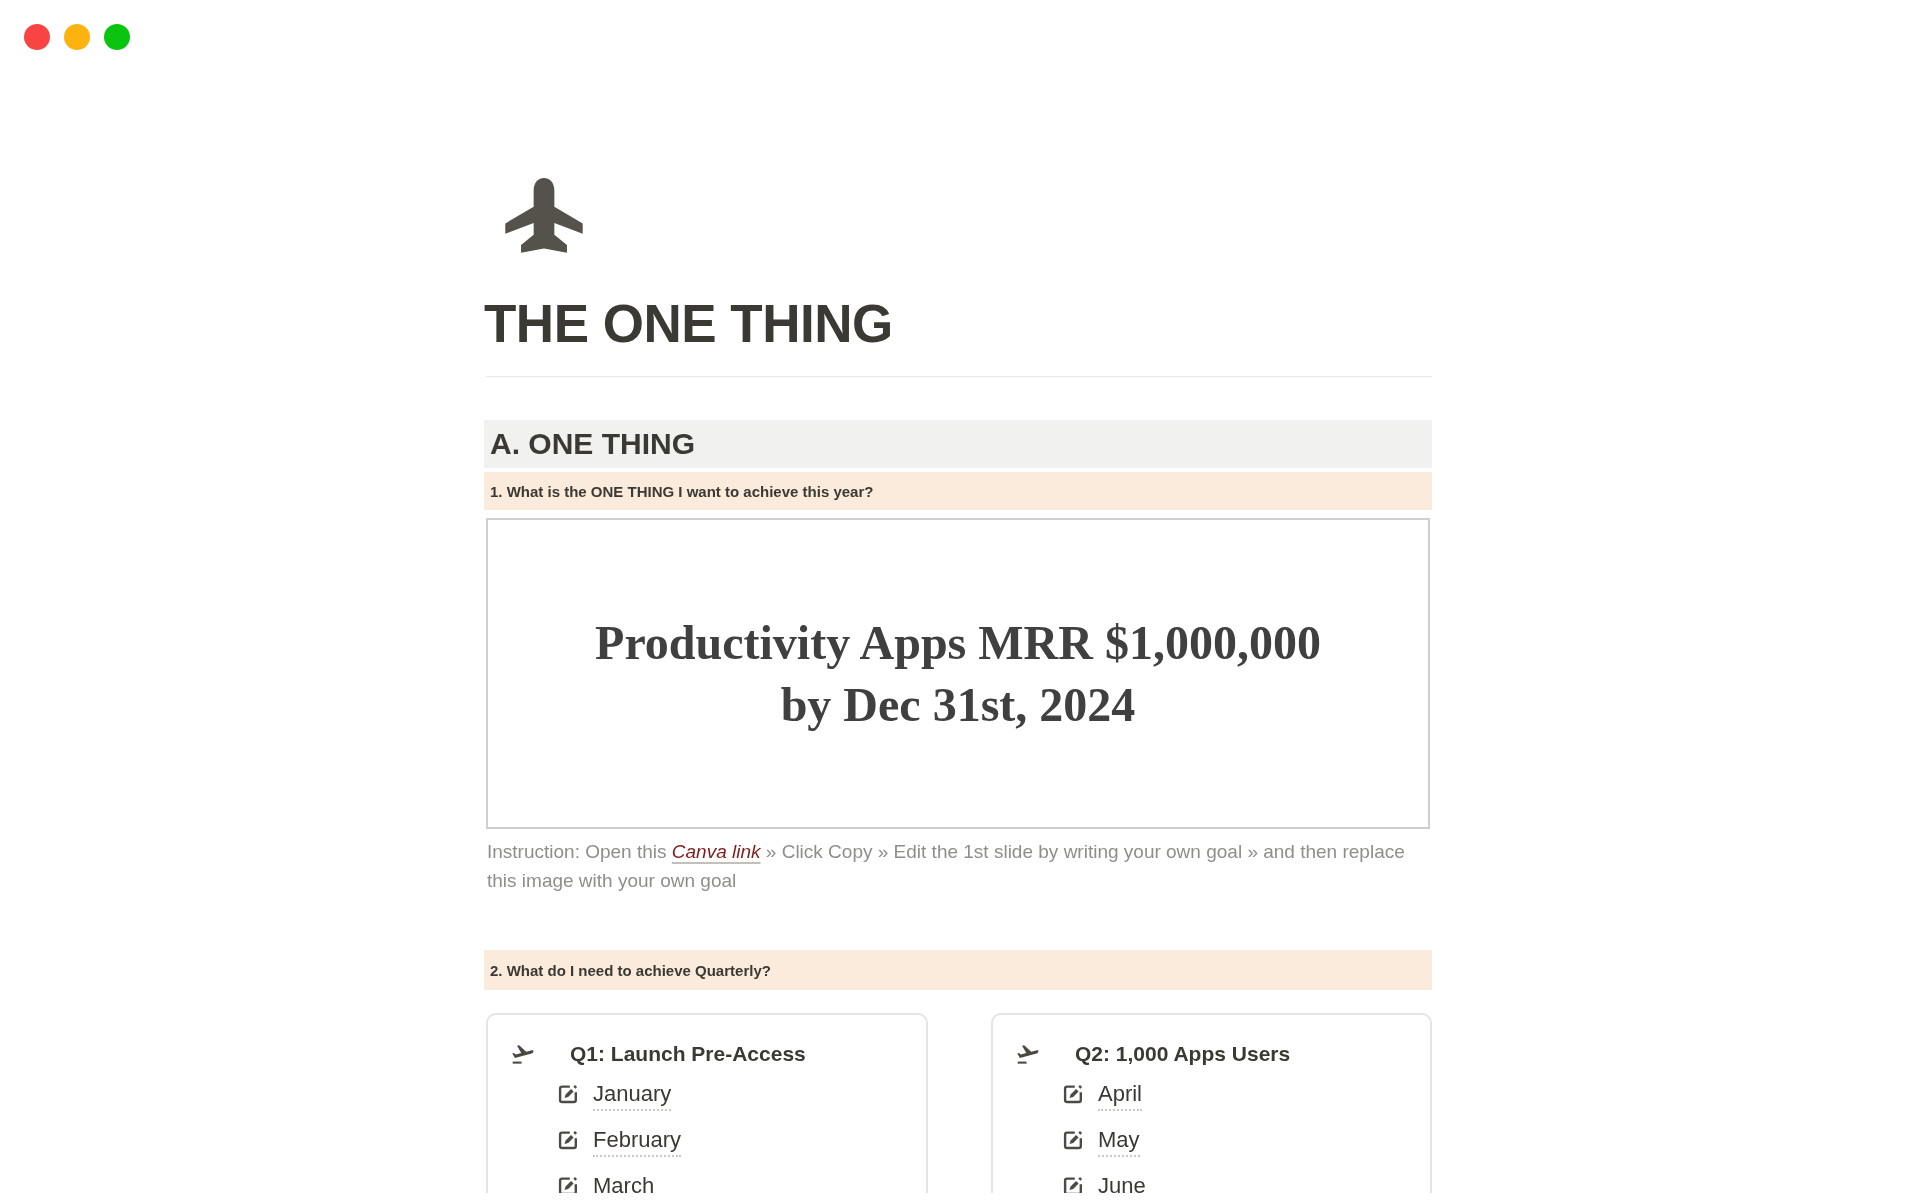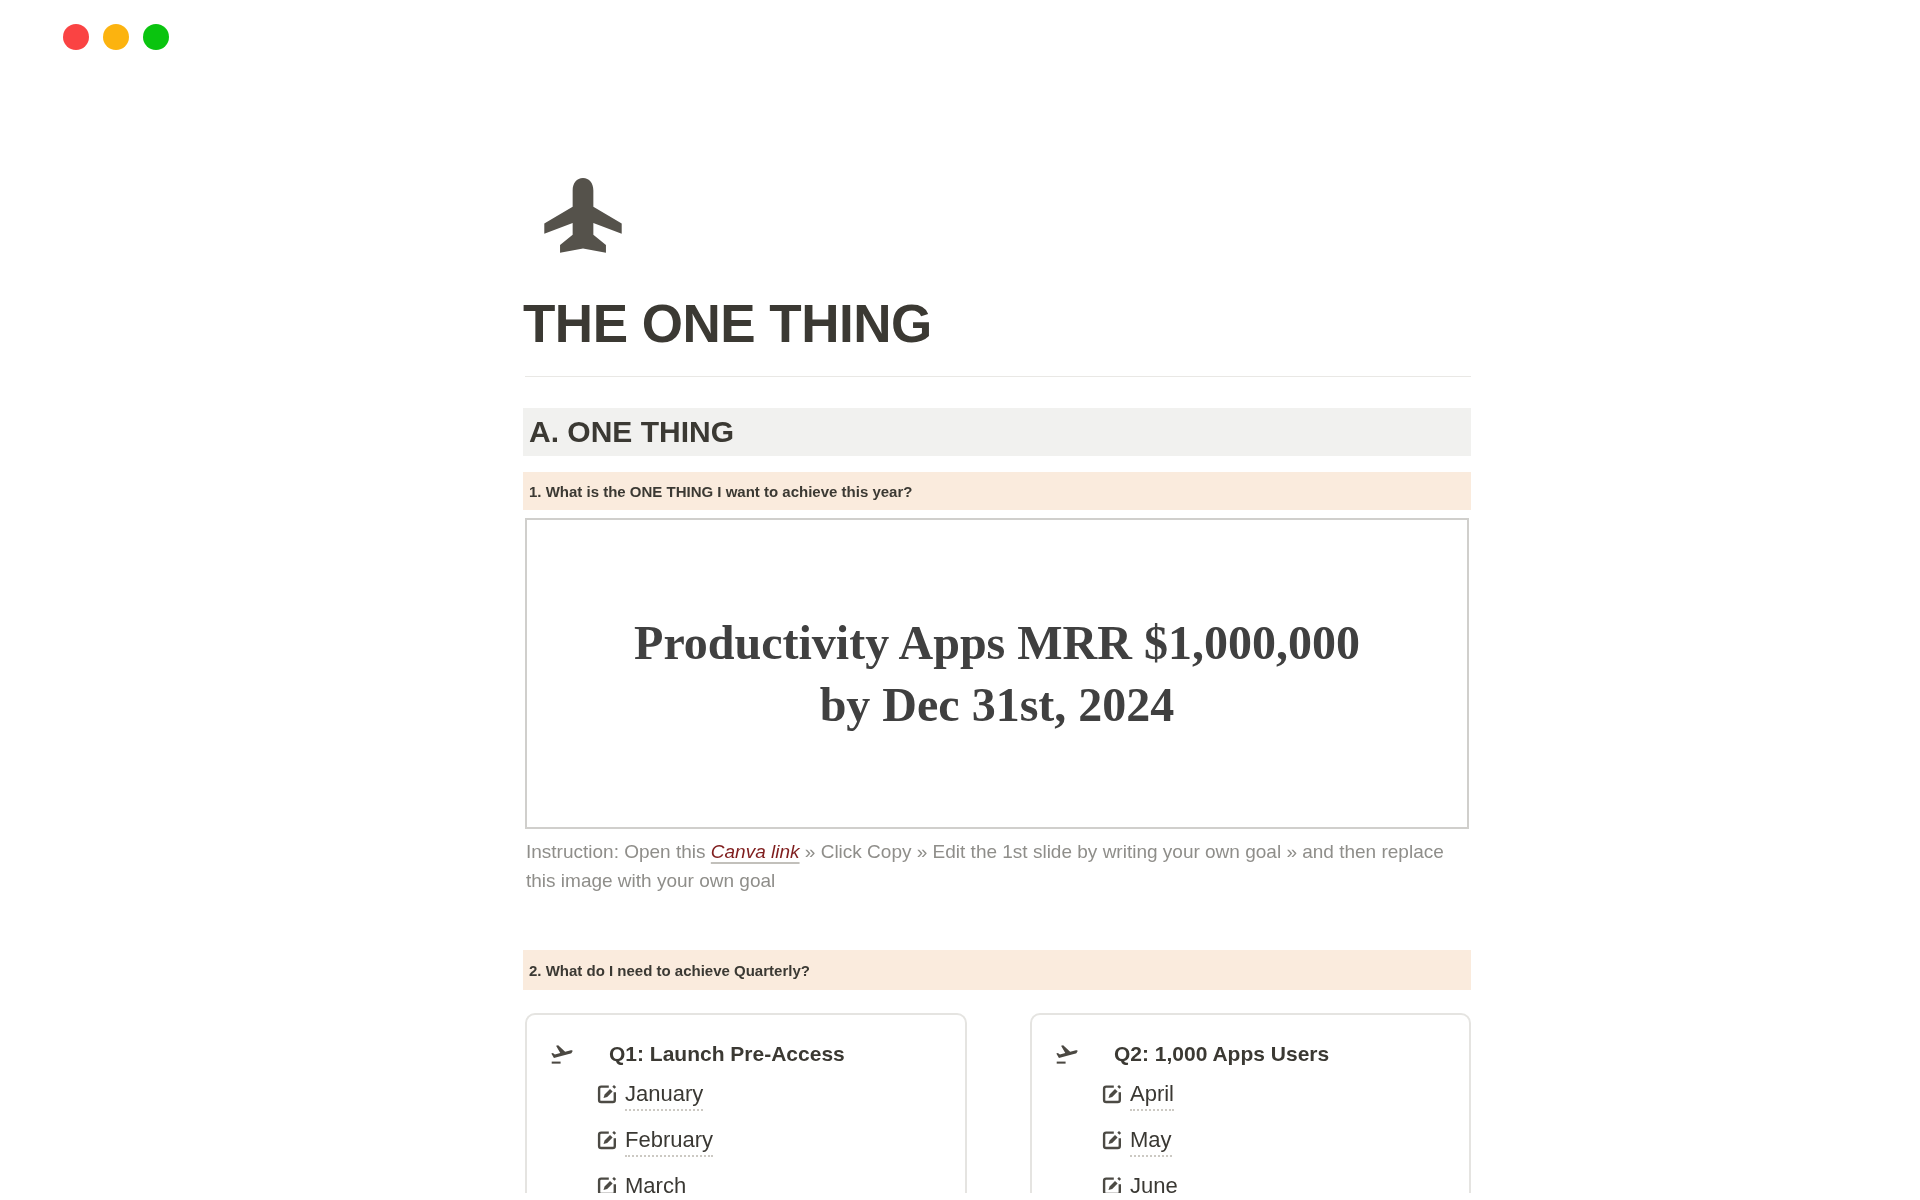--- a/index.html
+++ b/index.html
@@ -1,34 +1,34 @@
 <!DOCTYPE html>
 <html><head>
 <meta charset="utf-8">
 <style>
   html,body{margin:0;padding:0;background:#ffffff;}
   .stage{position:relative;width:1719px;height:1200px;background:#ffffff;overflow:hidden;
-         font-family:"Liberation Sans",sans-serif;color:#3c3a33;margin-left:39px;}
+         font-family:"Liberation Sans",sans-serif;color:#3c3a33;}
 
   
   .traffic{position:absolute;left:24px;top:24px;display:flex;gap:14px;}
   .dot{width:26px;height:26px;border-radius:50%;display:inline-block;}
 
   
   .page-icon{position:absolute;left:499px;top:173px;width:90px;height:90px;}
 
   
   .page-title{position:absolute;left:484px;top:294px;margin:0;width:948px;
               font-size:53px;font-weight:700;letter-spacing:-0.5px;color:#3b3933;line-height:1.12;}
 
   .divider{position:absolute;left:486px;top:376px;width:946px;height:1px;background:#e9e8e5;}
 
   
   .band{position:absolute;left:484px;width:948px;display:flex;align-items:center;}
-  .band-gray{top:408px;height:48px;background:#f1f1ef;}
+  .band-gray{top:420px;height:48px;background:#f1f1ef;}
   .band-gray span{font-size:30px;font-weight:700;padding-left:6px;color:#3b3933;}
   .band-peach{background:#faebdd;}
   .band-q1{top:472px;height:38px;}
   .band-q2{top:950px;height:40px;}
   .band-peach span{font-size:15px;font-weight:700;padding-left:6px;color:#3b3933;}
 
   
   .goal-box{position:absolute;left:486px;top:518px;width:944px;height:311px;background:#ffffff;
             border:2px solid #d0cfcc;box-sizing:border-box;display:flex;flex-direction:column;
             align-items:center;justify-content:center;}
@@ -42,21 +42,21 @@
               text-underline-offset:4px;text-decoration-thickness:1.5px;cursor:pointer;font-style:italic;}
 
   
   .card{position:absolute;top:1013px;height:210px;background:#ffffff;border:2px solid #e5e4e1;
         border-radius:10px;box-sizing:border-box;}
   .card-q1{left:486px;width:442px;}
   .card-q2{left:991px;width:441px;}
   .card-head{position:absolute;left:20px;top:26px;display:flex;align-items:center;gap:32px;}
   .card-head svg{width:30px;height:26px;flex:0 0 auto;}
   .card-title{font-size:21px;font-weight:700;color:#3b3933;white-space:nowrap;}
-  .month-row{position:absolute;left:68px;display:flex;align-items:flex-start;gap:6px;cursor:pointer;}
+  .month-row{position:absolute;left:68px;display:flex;align-items:flex-start;gap:13px;cursor:pointer;}
   .month-row svg{width:24px;height:24px;flex:0 0 auto;margin-top:1px;}
   .month{font-size:22px;font-weight:500;color:#3a3833;line-height:26px;display:inline-block;
          border-bottom:2px dotted #ccc9c3;padding-bottom:2px;}
   .row-0{top:66px;} .row-1{top:112px;justify-content:space-between;} .row-2{top:158px;}
 
   .bottom-clip{position:absolute;left:0;top:1193px;width:1920px;height:7px;background:#ffffff;z-index:20;}
 </style>
 </head>
 <body>
 

